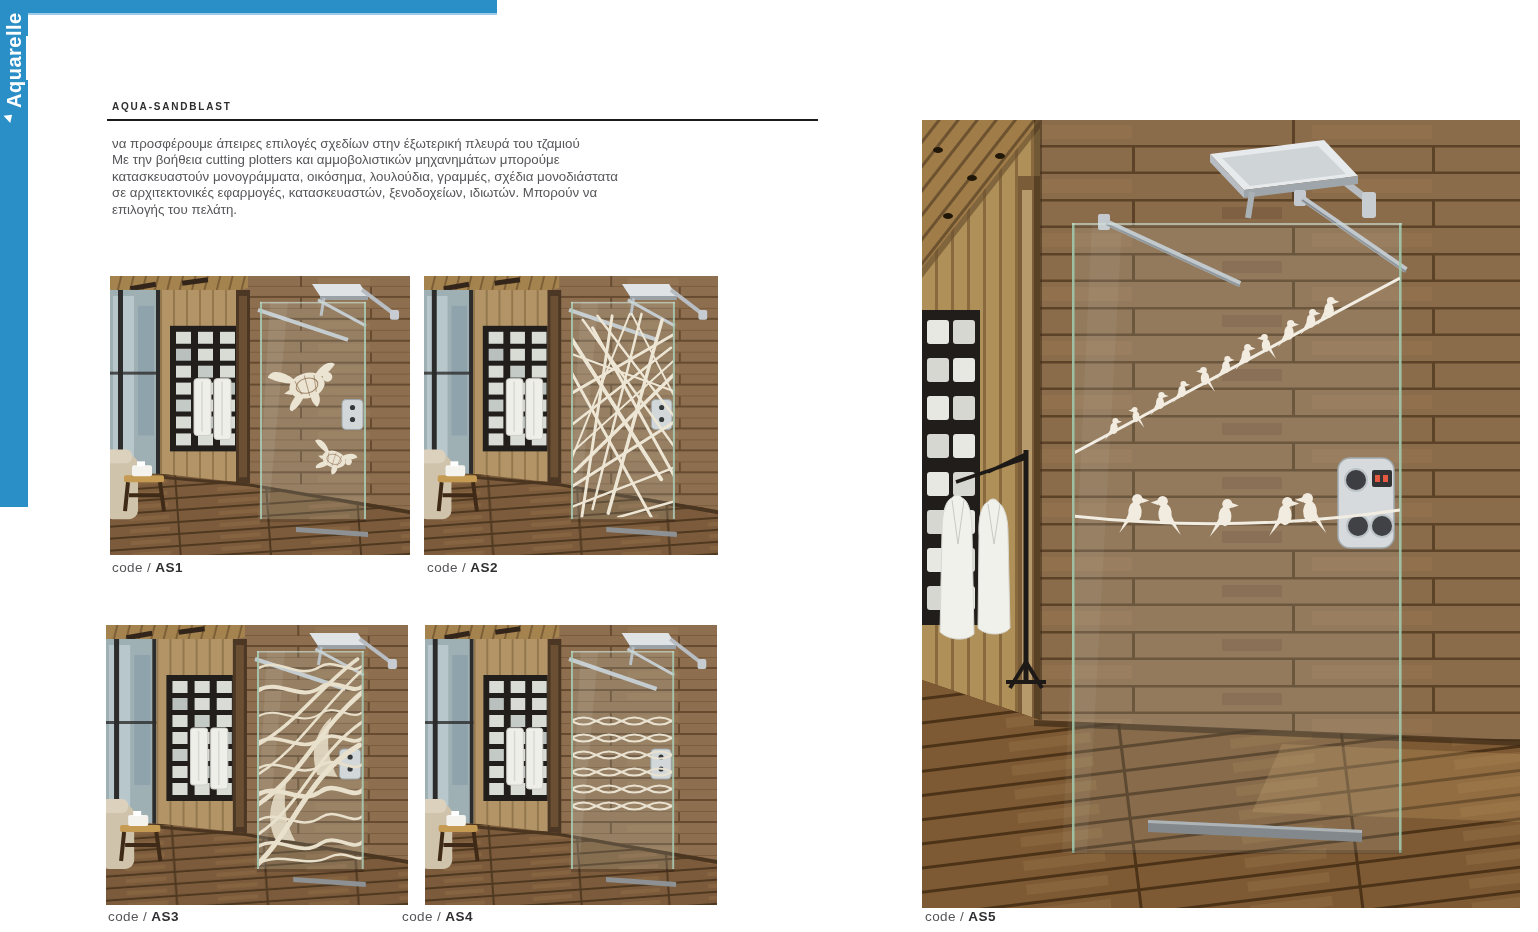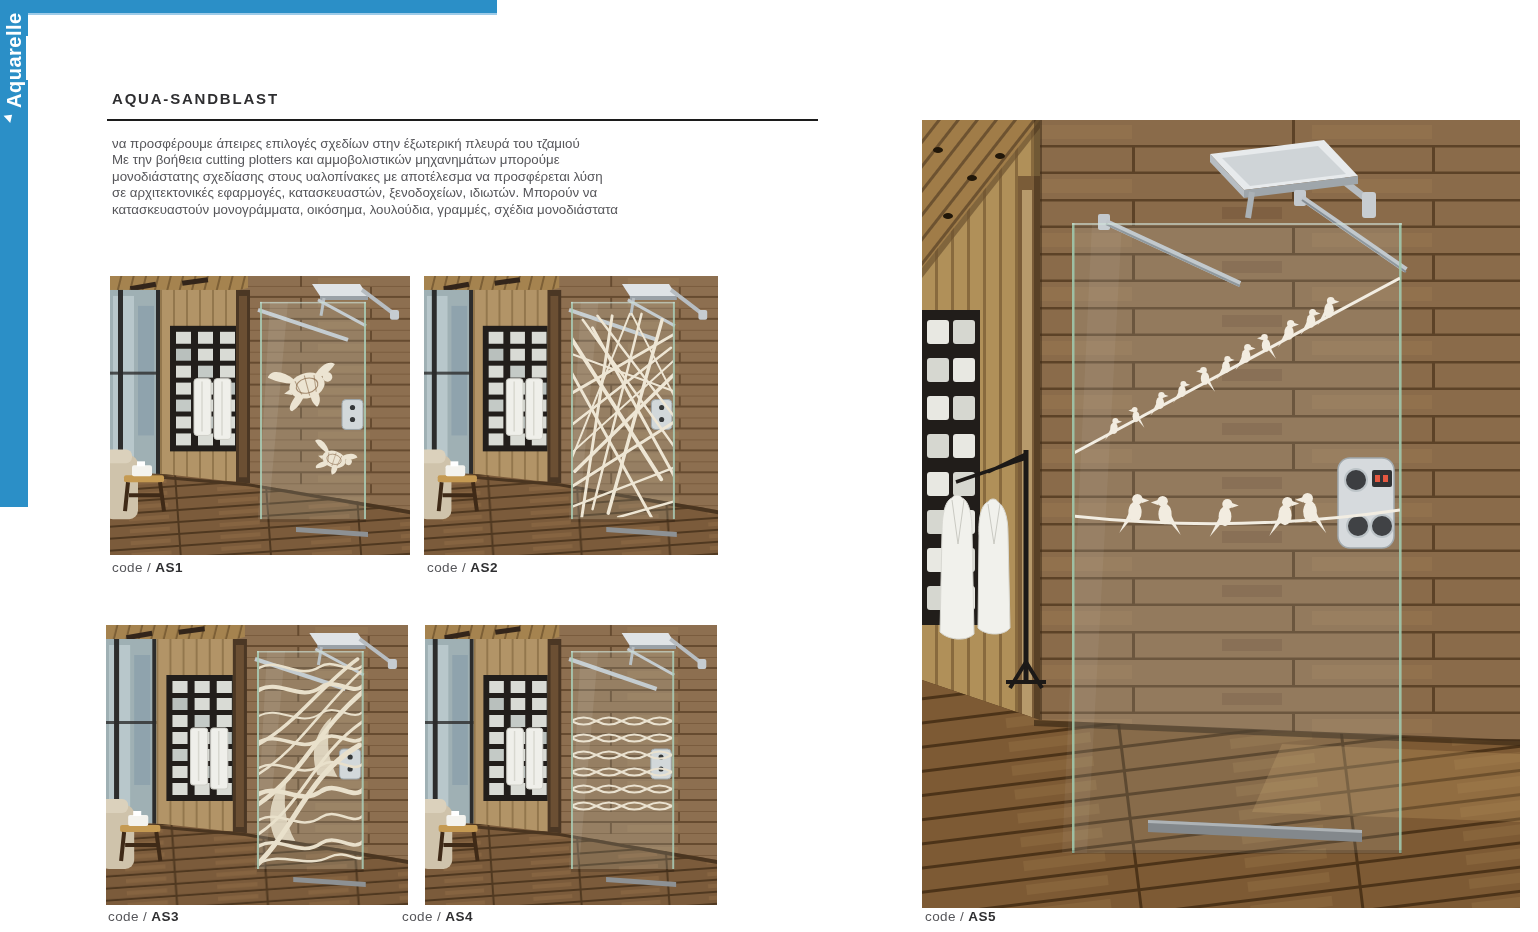--- a/index.html
+++ b/index.html
@@ -13,21 +13,21 @@
   .topbar{position:absolute;left:0;top:0;width:497px;height:13px;background:var(--accent);
           border-bottom:2px solid var(--accent_light);}
   .sidebar{position:absolute;left:0;top:0;width:28px;height:507px;background:var(--accent);}
   .brand{position:absolute;left:3px;top:108px;transform-origin:0 0;transform:rotate(-90deg);
          color:#fff;font-weight:bold;font-size:20px;letter-spacing:.5px;white-space:nowrap;}
   .brand .u{border-bottom:2px solid #fff;padding-bottom:1px;}
   .brand-tri{position:absolute;left:6px;top:112px;width:0;height:0;
              border-top:5px solid transparent;border-bottom:5px solid transparent;
              border-left:7px solid #fff;transform:rotate(-42deg);}
   
-  .title{position:absolute;left:112px;top:80px;font-size:15px;font-weight:bold;
+  .title{position:absolute;left:112px;top:94px;font-size:10px;font-weight:bold;
          letter-spacing:1.8px;color:var(--heading);}
   .rule{position:absolute;left:107px;top:119px;width:711px;height:2px;background:#1c1c1c;}
   .intro{position:absolute;left:112px;top:136px;width:690px;font-size:13.3px;
          line-height:16.4px;color:var(--body);}
   
   figure.photo{position:absolute;margin:0;overflow:hidden;background:#8a6b4a;}
   figure.photo svg{display:block;width:100%;height:100%;}
   .caption{position:absolute;font-size:13.5px;color:var(--body);letter-spacing:.4px;}
   .caption strong{color:#2f2f31;text-align:center;}
   .defs{position:absolute;width:0;height:0;}
@@ -348,23 +348,23 @@
   <div class="topbar"></div>
   <div class="sidebar"></div>
   <div class="brand"><span>Aq</span><span class="u">uare</span><span>lle</span></div>
   <div class="brand-tri"></div>
 
   <h1 class="title">AQUA-SANDBLAST</h1>
   <div class="rule"></div>
   <div class="intro">
     <div>να προσφέρουμε άπειρες επιλογές σχεδίων στην έξωτερική πλευρά του τζαμιού</div>
     <div>Με την βοήθεια cutting plotters και αμμοβολιστικών μηχανημάτων μπορούμε</div>
-    <div>μονοδιάστατης σχεδίασης στους υαλοπίνακες με αποτέλεσμα να προσφέρεται λύση</div>
+    <div>κατασκευαστούν μονογράμματα, οικόσημα, λουλούδια, γραμμές, σχέδια μονοδιάστατα</div>
     <div>σε αρχιτεκτονικές εφαρμογές, κατασκευαστών, ξενοδοχείων, ιδιωτών. Μπορούν να</div>
-    <div>κατασκευαστούν μονογράμματα, οικόσημα, λουλούδια, γραμμές, σχέδια μονοδιάστατα</div>
+    <div>επιλογής του πελάτη.</div>
   </div>
 
   <figure class="photo" style="left:110px;top:276px;width:300px;height:279px">
     <svg viewBox="0 0 300 280" preserveAspectRatio="none">
       <use href="#scene-small"></use>
       <use href="#design-as1"></use>
     </svg>
   </figure>
   <figure class="photo" style="left:424px;top:276px;width:294px;height:279px">
     <svg viewBox="0 0 300 280" preserveAspectRatio="none">

